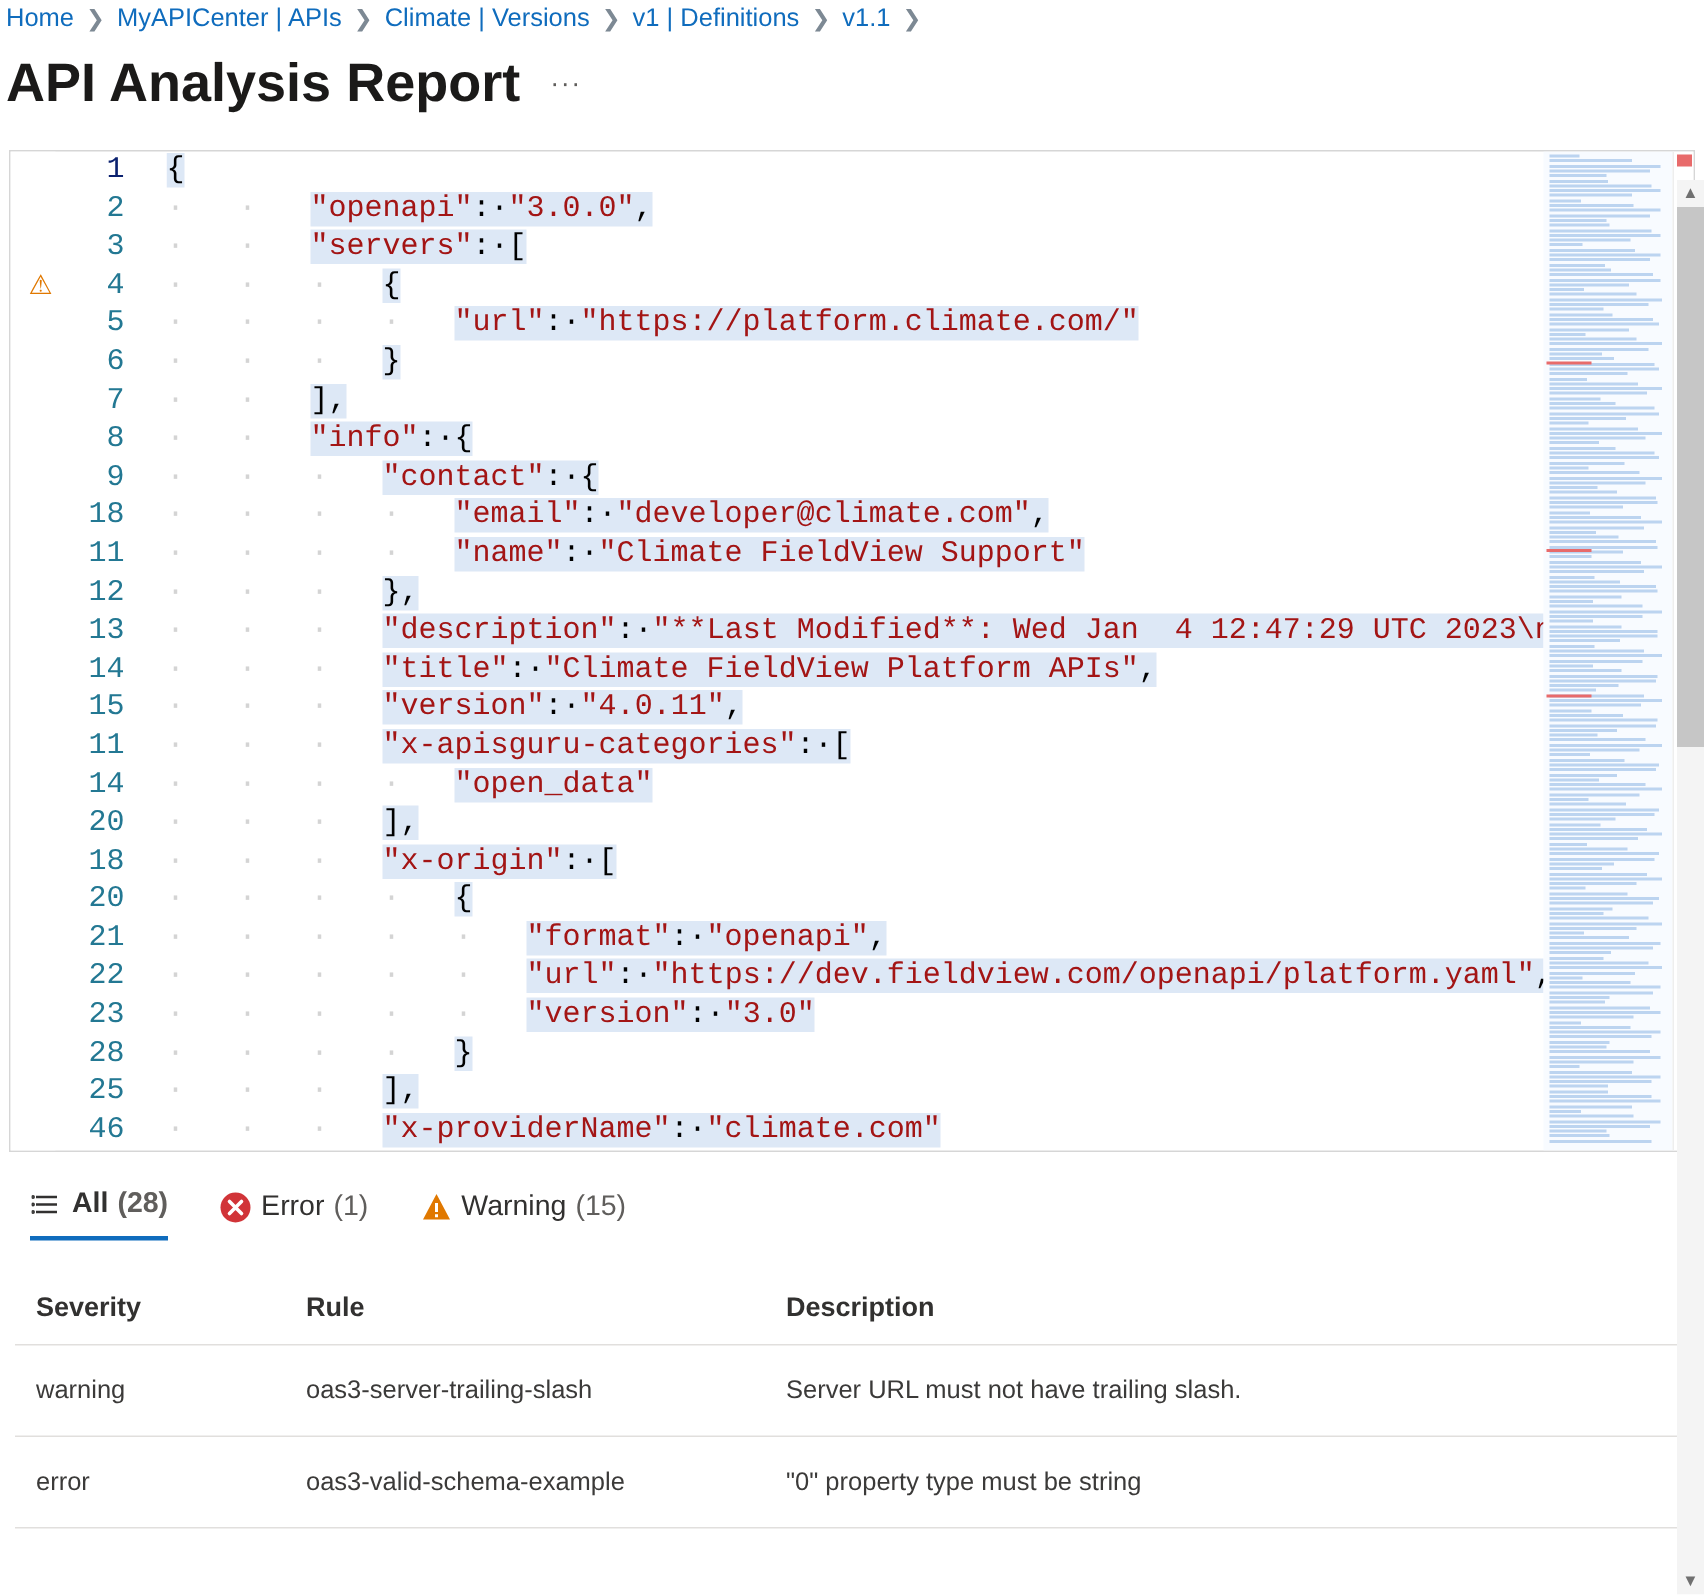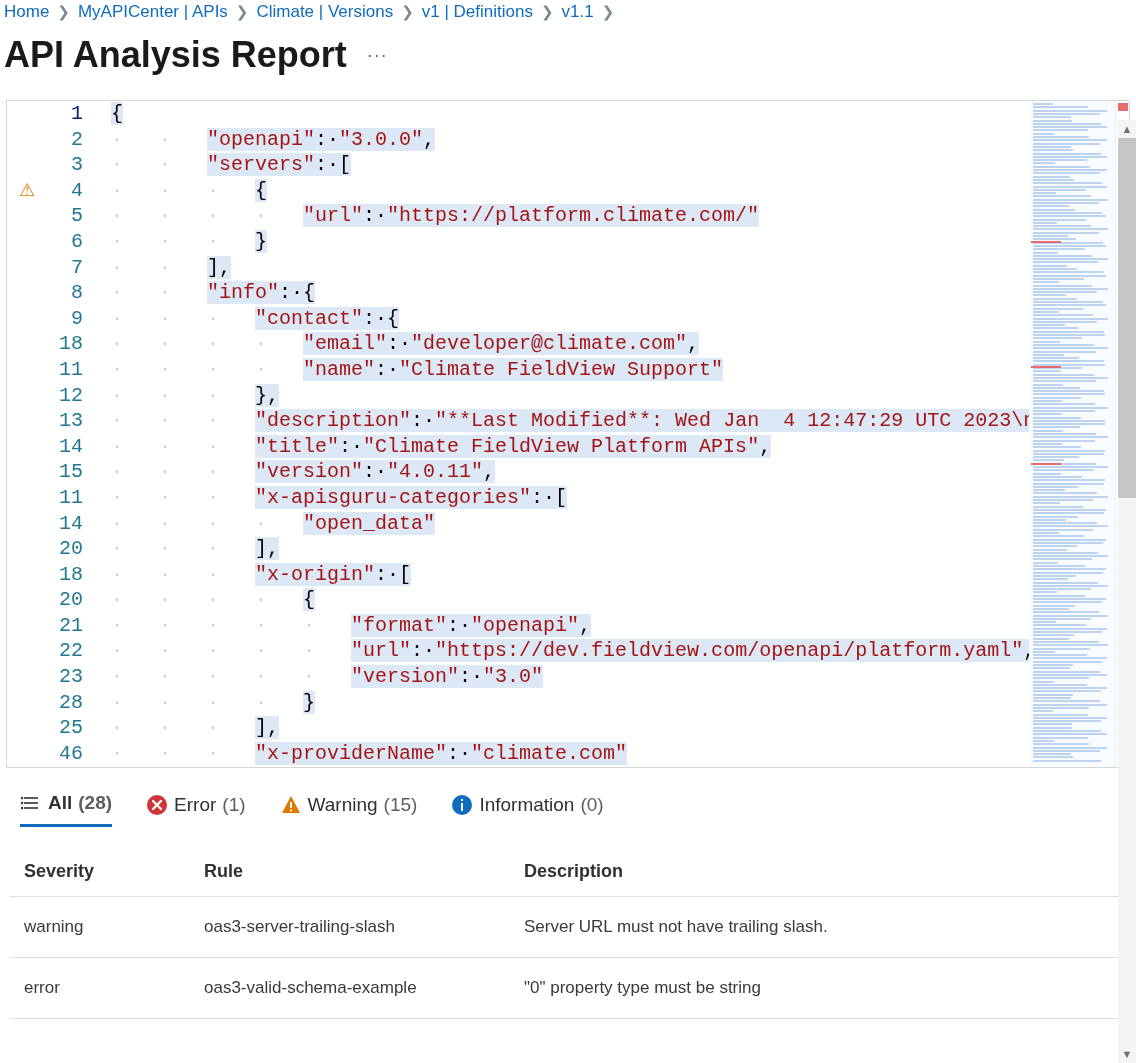--- a/index.html
+++ b/index.html
@@ -463,31 +463,20 @@
     <span class="pt-icon">
       <svg width="22" height="22" viewBox="0 0 22 22">
           <path d="M11 2 L20 19 H2 Z" fill="#e07800"></path>
           <rect x="10" y="8" width="2" height="6" fill="#fff"></rect>
           <rect x="10" y="15.5" width="2" height="2" fill="#fff"></rect>
         </svg>
     </span>
     <span>Warning</span>
     <span class="count">(15)</span>
   </div>
-  <div class="panel-tab">
-    <span class="pt-icon">
-      <svg width="22" height="22" viewBox="0 0 22 22">
-          <circle cx="11" cy="11" r="10" fill="#0f6cbd"></circle>
-          <rect x="10" y="9" width="2" height="8" fill="#fff"></rect>
-          <rect x="10" y="5" width="2" height="2" fill="#fff"></rect>
-        </svg>
-    </span>
-    <span>Information</span>
-    <span class="count">(0)</span>
-  </div>
 </div>
 
 <div class="table-wrap">
   <table class="results">
     <thead>
       <tr>
         <th style="width:180px">Severity</th>
         <th style="width:320px">Rule</th>
         <th>Description</th>
       </tr>

